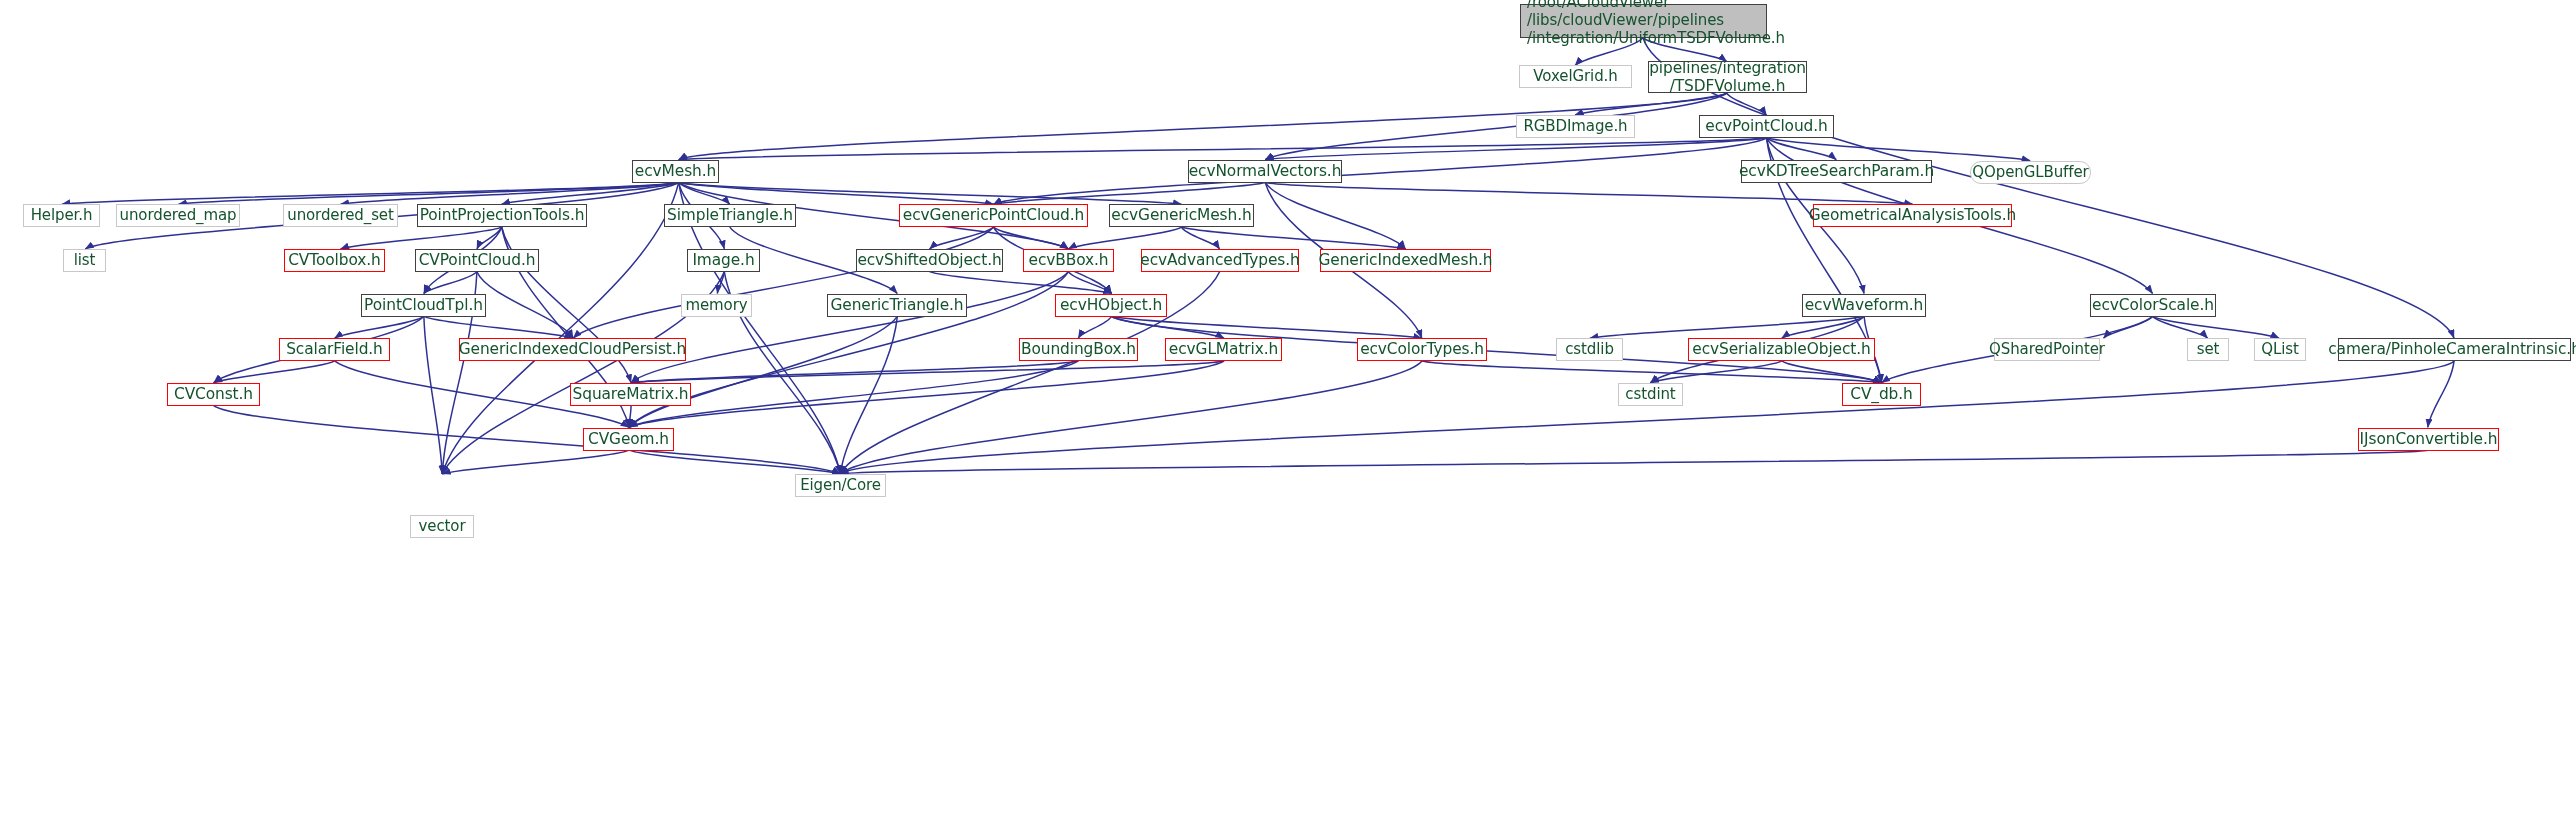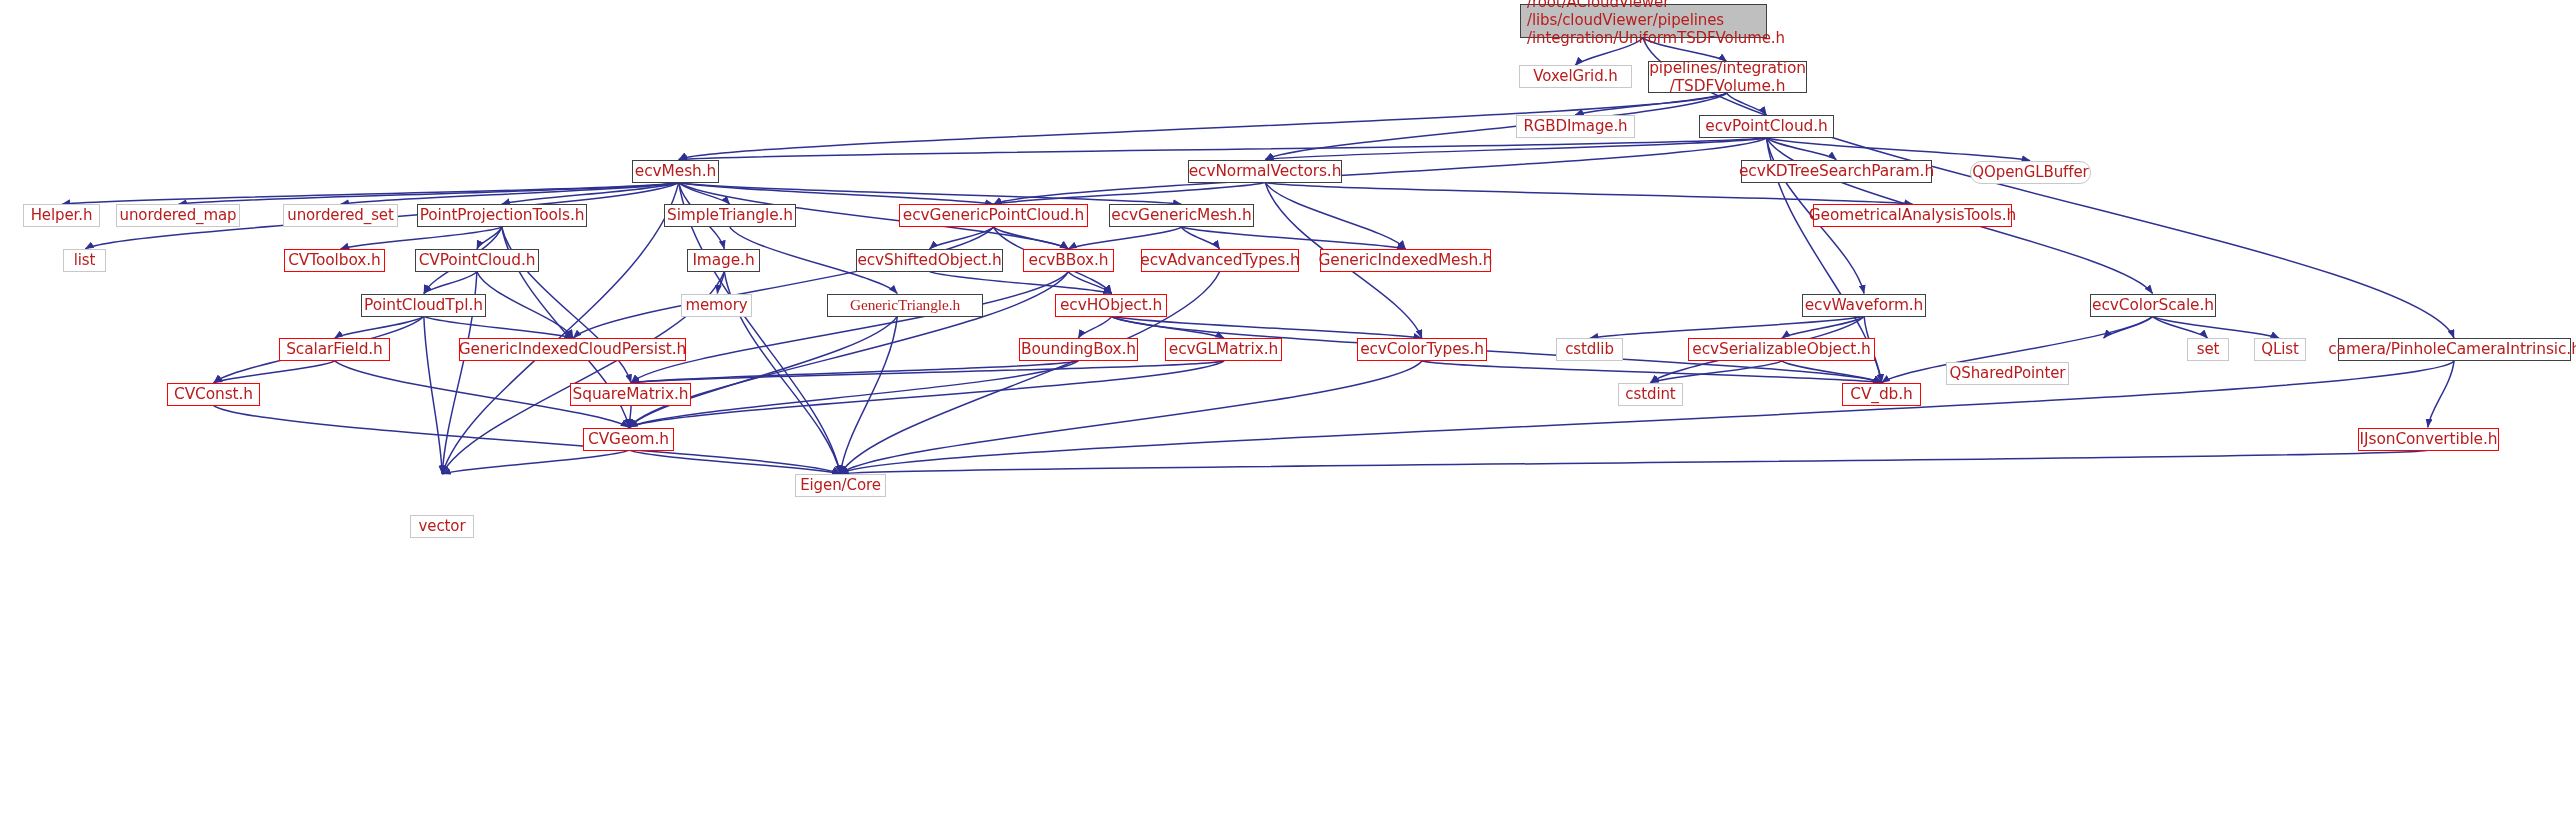--- a/index.html
+++ b/index.html
@@ -24,21 +24,21 @@
     pointer-events: none;
   }
   .node {
     position: absolute;
     box-sizing: border-box;
     display: flex;
     align-items: center;
     justify-content: center;
     text-align: center;
     line-height: 1.18;
-    color: #b91c1c;
+    color: #14532d;
     background: #ffffff;
     white-space: pre;
     letter-spacing: -0.1px;
   }
   .node.sys {
     border: 1px solid #c8c8c8;
     font-size: 15px;
   }
   .node.hdr {
     border: 1.6px solid #404040;
@@ -183,33 +183,33 @@
       <div class="node red" style="left: 1813px; top: 204px; width: 199px; height: 23px;">GeometricalAnalysisTools.h</div>
       <div class="node sys" style="left: 63px; top: 249px; width: 43px; height: 23px;">list</div>
       <div class="node red" style="left: 284px; top: 249px; width: 101px; height: 23px;">CVToolbox.h</div>
       <div class="node hdr" style="left: 415px; top: 249px; width: 124px; height: 23px;">CVPointCloud.h</div>
       <div class="node hdr" style="left: 687px; top: 249px; width: 73px; height: 23px;">Image.h</div>
       <div class="node hdr" style="left: 856px; top: 249px; width: 147px; height: 23px;">ecvShiftedObject.h</div>
       <div class="node red" style="left: 1023px; top: 249px; width: 91px; height: 23px;">ecvBBox.h</div>
       <div class="node red" style="left: 1141px; top: 249px; width: 158px; height: 23px;">ecvAdvancedTypes.h</div>
       <div class="node red" style="left: 1320px; top: 249px; width: 171px; height: 23px;">GenericIndexedMesh.h</div>
       <div class="node hdr" style="left: 361px; top: 294px; width: 125px; height: 23px;">PointCloudTpl.h</div>
-      <div class="node hdr" style="left: 827px; top: 294px; width: 156px; height: 23px; font-family: Liberation Serif, serif;">GenericTriangle.h</div>
+      <div class="node hdr" style="left: 827px; top: 294px; width: 140px; height: 23px;">GenericTriangle.h</div>
       <div class="node red" style="left: 1055px; top: 294px; width: 112px; height: 23px;">ecvHObject.h</div>
       <div class="node hdr" style="left: 1802px; top: 294px; width: 124px; height: 23px;">ecvWaveform.h</div>
       <div class="node hdr" style="left: 2090px; top: 294px; width: 126px; height: 23px;">ecvColorScale.h</div>
       <div class="node sys" style="left: 681px; top: 294px; width: 71px; height: 23px;">memory</div>
       <div class="node red" style="left: 279px; top: 338px; width: 111px; height: 23px;">ScalarField.h</div>
       <div class="node red" style="left: 459px; top: 338px; width: 227px; height: 23px;">GenericIndexedCloudPersist.h</div>
       <div class="node red" style="left: 1019px; top: 338px; width: 119px; height: 23px;">BoundingBox.h</div>
       <div class="node red" style="left: 1165px; top: 338px; width: 117px; height: 23px;">ecvGLMatrix.h</div>
       <div class="node red" style="left: 1357px; top: 338px; width: 130px; height: 23px;">ecvColorTypes.h</div>
       <div class="node sys" style="left: 1556px; top: 338px; width: 67px; height: 23px;">cstdlib</div>
       <div class="node red" style="left: 1688px; top: 338px; width: 187px; height: 23px;">ecvSerializableObject.h</div>
-      <div class="node sys" style="left: 1946px; top: 338px; width: 123px; height: 23px; margin-top: 24px;">QSharedPointer</div>
+      <div class="node sys" style="left: 1994px; top: 338px; width: 106px; height: 23px;">QSharedPointer</div>
       <div class="node sys" style="left: 2187px; top: 338px; width: 42px; height: 23px;">set</div>
       <div class="node sys" style="left: 2254px; top: 338px; width: 52px; height: 23px;">QList</div>
       <div class="node hdr" style="left: 2338px; top: 338px; width: 233px; height: 23px;">camera/PinholeCameraIntrinsic.h</div>
       <div class="node red" style="left: 570px; top: 383px; width: 121px; height: 23px;">SquareMatrix.h</div>
       <div class="node red" style="left: 167px; top: 383px; width: 93px; height: 23px;">CVConst.h</div>
       <div class="node sys" style="left: 1618px; top: 383px; width: 65px; height: 23px;">cstdint</div>
       <div class="node red" style="left: 1842px; top: 383px; width: 79px; height: 23px;">CV_db.h</div>
       <div class="node red" style="left: 583px; top: 428px; width: 91px; height: 23px;">CVGeom.h</div>
       <div class="node red" style="left: 2358px; top: 428px; width: 141px; height: 23px;">IJsonConvertible.h</div>
       <div class="node sys" style="left: 410px; top: 474px; width: 64px; height: 23px; margin-top: 41px;">vector</div>

